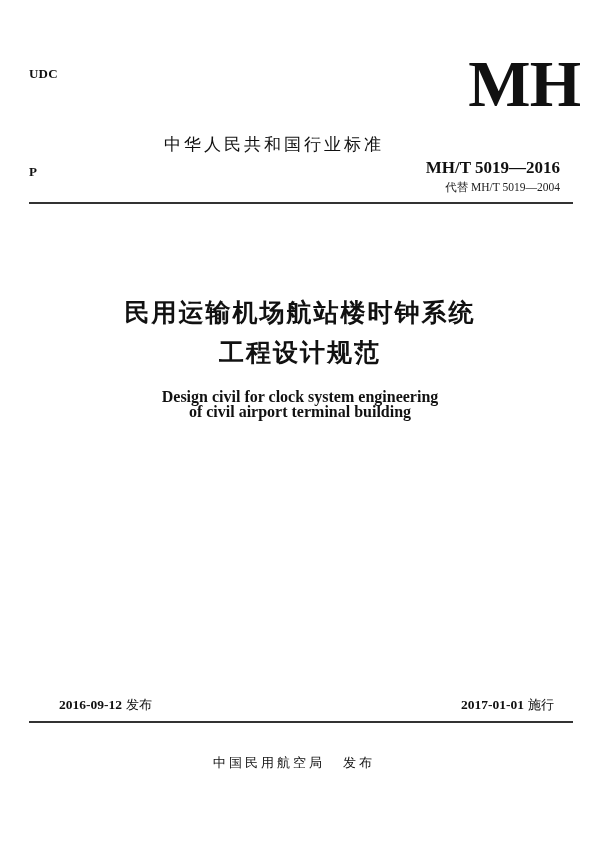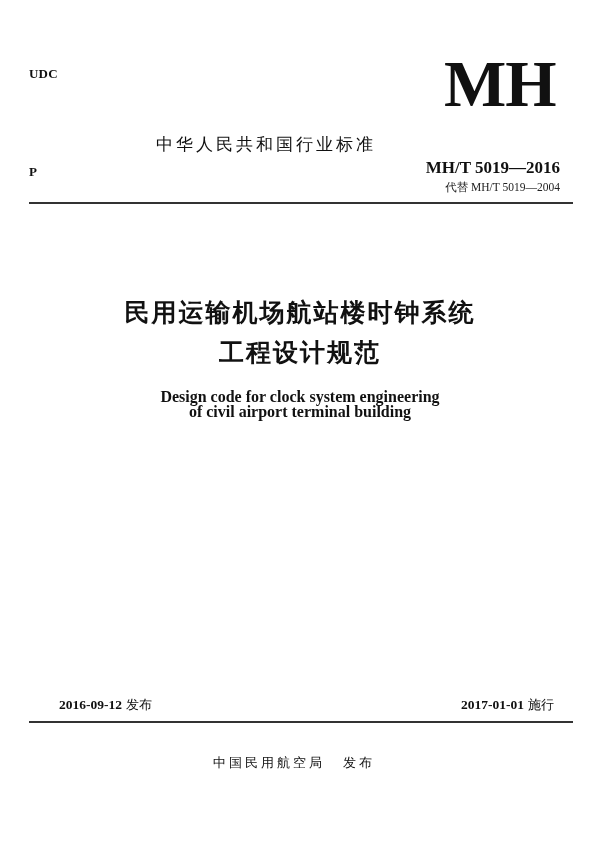--- a/index.html
+++ b/index.html
@@ -17,36 +17,36 @@
     }
     .abs { position: absolute; }
     .udc {
       left: 29px; top: 66px;
       font-family: "Liberation Serif", serif;
       font-weight: bold;
       font-size: 13px;
       letter-spacing: 0.2px;
     }
     .mh-logo {
-      left: 444px; top: 44px;
+      left: 460px; top: 44px;
       width: 120px;
-      text-align: left;
+      text-align: right;
       font-family: "Liberation Serif", serif;
       font-weight: bold;
       font-size: 66px;
       line-height: 80px;
       letter-spacing: -1px;
     }
     .std-type {
       left: 0; width: 532px; top: 133px;
       text-align: center;
       font-family: "DejaVu Sans", sans-serif;
       font-size: 17px;
       letter-spacing: 3px;
-      padding-left: 0;
+      padding-left: 8px;
     }
     .p-class {
       left: 29px; top: 164px;
       font-family: "Liberation Serif", serif;
       font-weight: bold;
       font-size: 13px;
     }
     .std-number {
       right: 40px; top: 158px;
       font-family: "Liberation Serif", serif;
@@ -131,21 +131,21 @@
 
 <div class="abs std-number">MH/T 5019—2016</div>
 
 <div class="abs replaces">代替 MH/T 5019—2004</div>
 
 <div class="abs rule rule-top"></div>
 
 <div class="abs title-cn title-cn-1">民用运输机场航站楼时钟系统</div>
 <div class="abs title-cn title-cn-2">工程设计规范</div>
 
-<div class="abs title-en title-en-1">Design code for clock system engineering</div>
+<div class="abs title-en title-en-1">Design civil for clock system engineering</div>
 <div class="abs title-en title-en-2">of civil airport terminal building</div>
 
 <div class="abs issue-date">
   <span>2016-09-12</span><span class="date-suffix">发布</span>
 </div>
 
 <div class="abs impl-date">
   <span>2017-01-01</span><span class="date-suffix">施行</span>
 </div>
 

